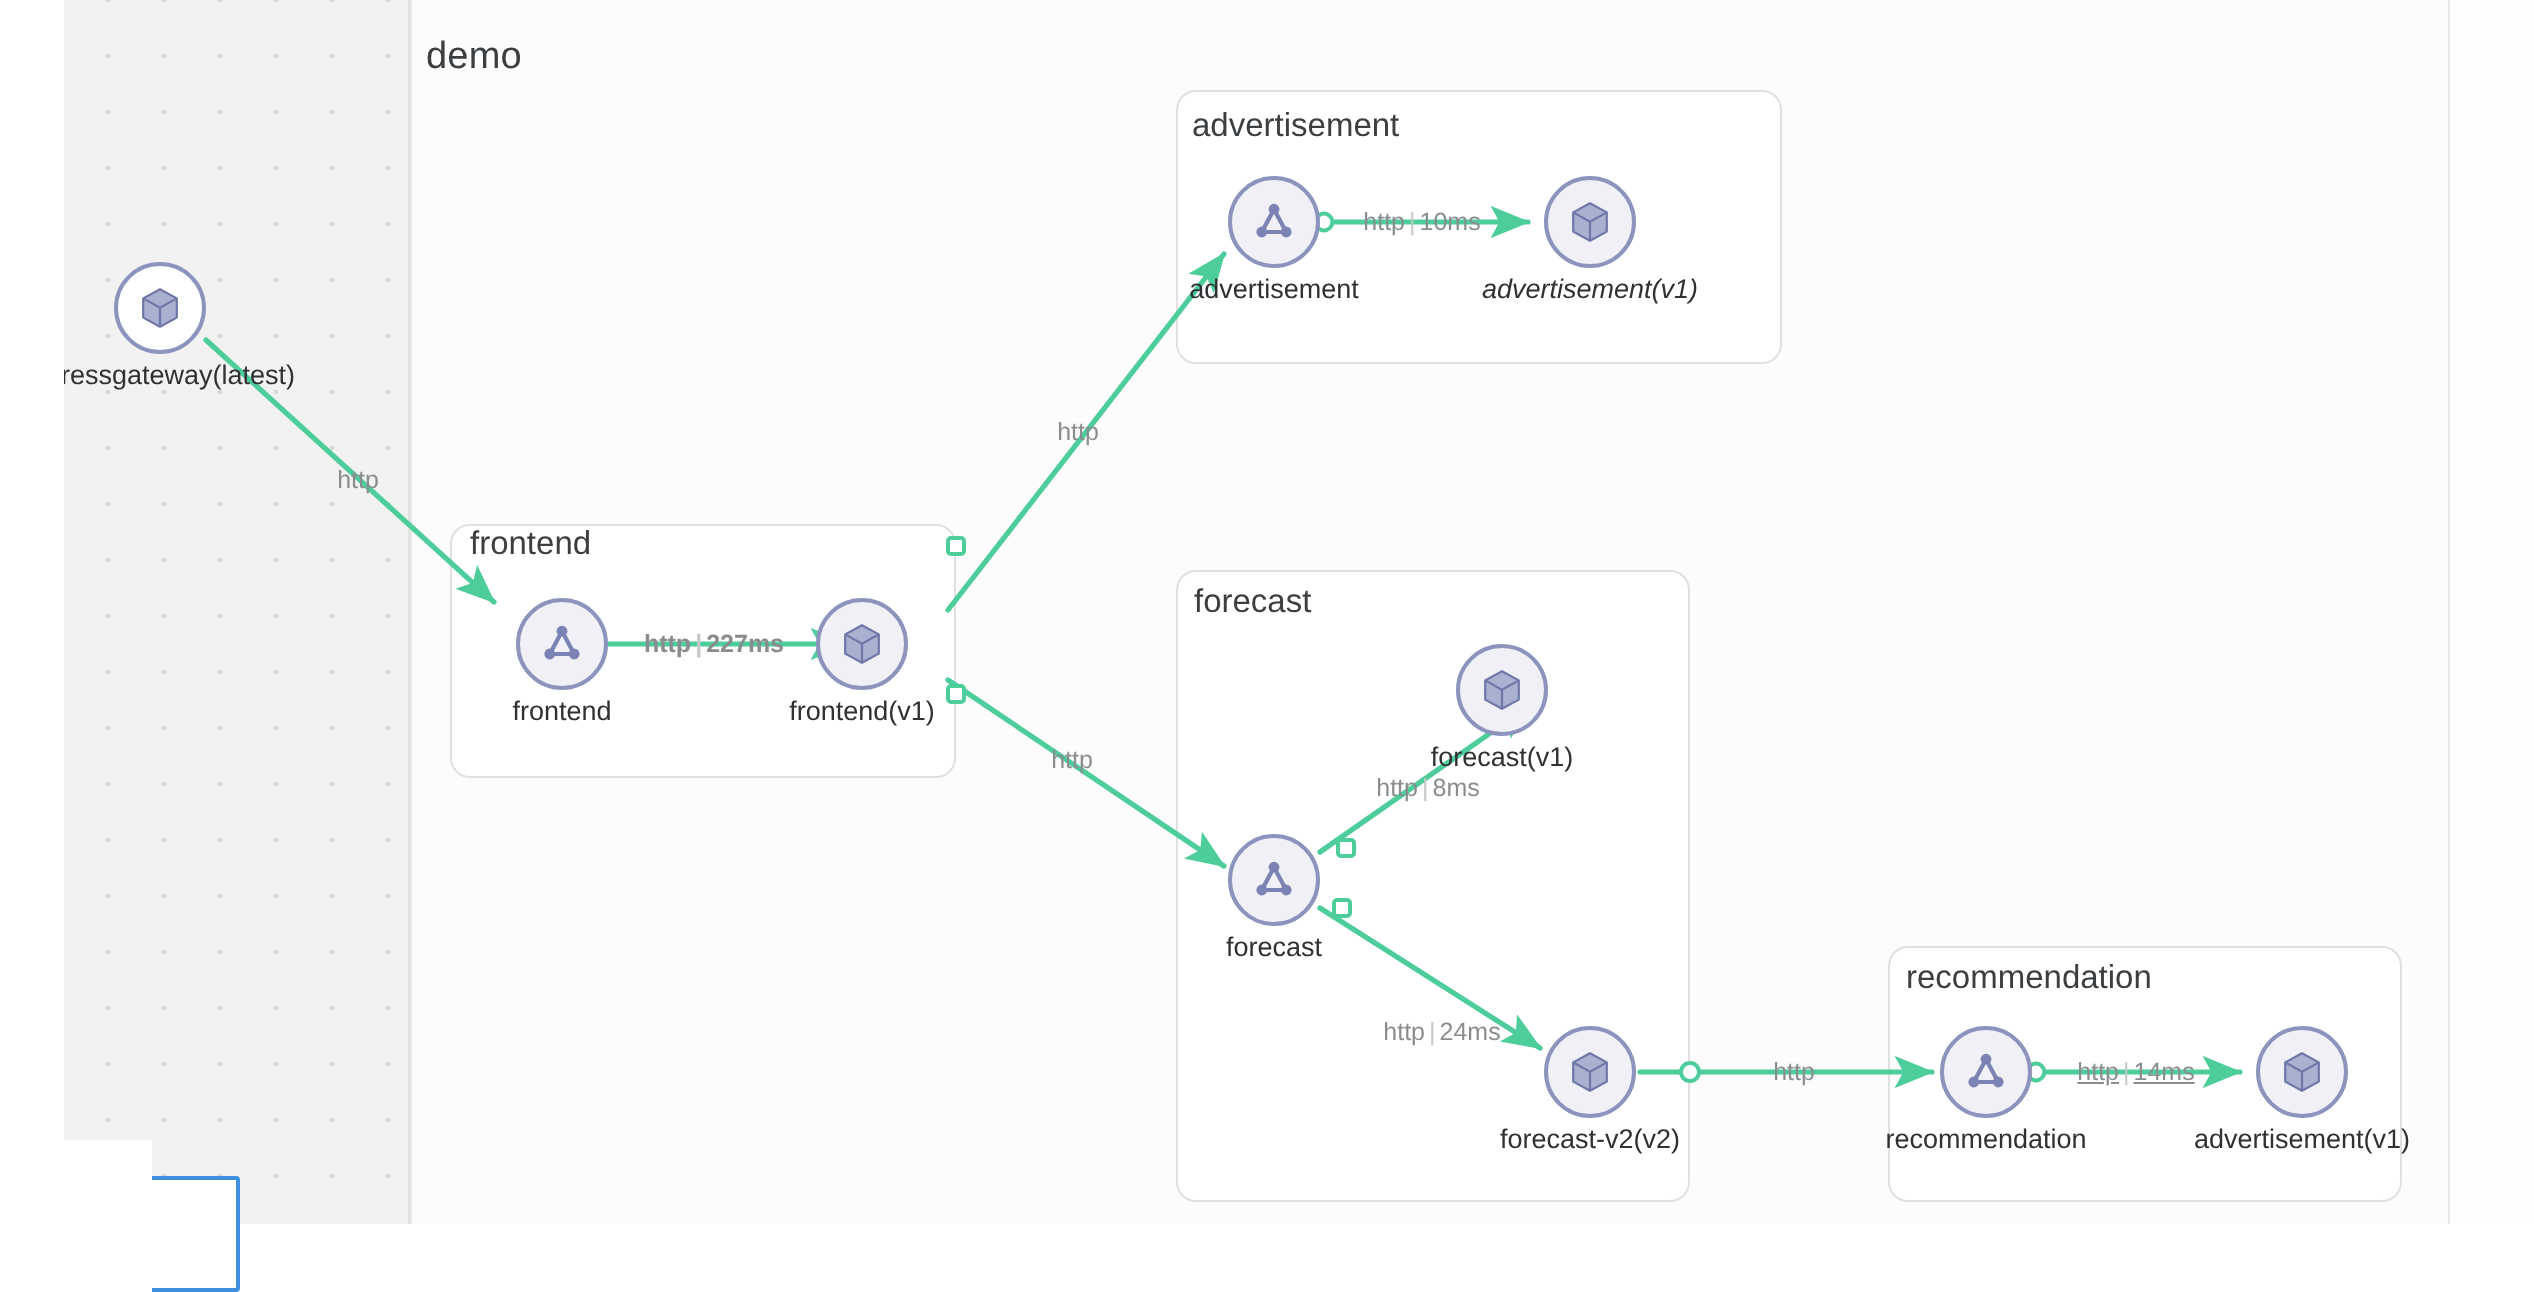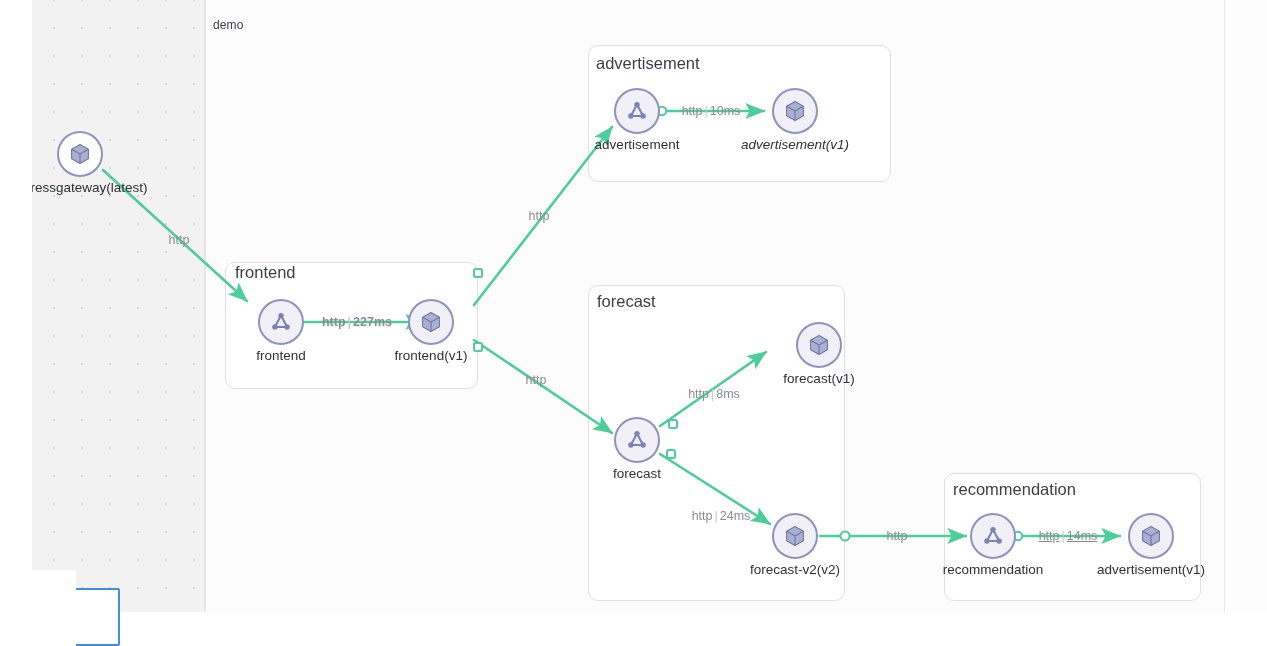--- a/index.html
+++ b/index.html
@@ -26,21 +26,21 @@
     position:absolute;left:204px;top:0;width:1px;height:620px;
     background:#e3e3e3;
   }
 
   
   .ns-box{
     position:absolute;background:#fcfcfc;border:1px solid #e7e7e7;
     border-radius:8px;box-sizing:border-box;
   }
   .ns-label{
-    position:absolute;font-size:12px;color:#3c3f42;letter-spacing:.1px;
+    position:absolute;font-size:19px;color:#3c3f42;letter-spacing:.1px;
     white-space:nowrap;
   }
 
   
   .group-box{
     position:absolute;background:#ffffff;border:1px solid #e0e0e0;
     border-radius:10px;box-sizing:border-box;
   }
   .group-label{
     position:absolute;font-size:16.5px;color:#3c3f42;white-space:nowrap;
@@ -232,21 +232,21 @@
       <svg width="24" height="24" viewBox="0 0 24 24">
         <path d="M12 5.6 L18.1 17 L5.9 17 Z" fill="none" stroke="#7b83b4" stroke-width="2.1" stroke-linejoin="round"></path>
         <circle cx="12" cy="5.6" r="2.7" fill="#7b83b4"></circle>
         <circle cx="18.1" cy="17" r="2.7" fill="#7b83b4"></circle>
         <circle cx="5.9" cy="17" r="2.7" fill="#7b83b4"></circle>
       </svg>
     </div>
     <div class="node-label">forecast</div>
   </div>
 
-  <div class="node" style="left:796px;top:322px;width:46px;height:46px;">
+  <div class="node" style="left:728px;top:322px;width:46px;height:46px;">
     <div class="node-circle">
       <svg width="24" height="24" viewBox="0 0 24 24">
         <path d="M12 2.6 L20.4 7.2 L20.4 16.8 L12 21.4 L3.6 16.8 L3.6 7.2 Z" fill="#aab0d0" stroke="#6f77a8" stroke-width="1.1" stroke-linejoin="round"></path>
         <path d="M3.6 7.2 L12 11.9 L20.4 7.2 M12 11.9 L12 21.4" fill="none" stroke="#6f77a8" stroke-width="1.1" stroke-linejoin="round"></path>
       </svg>
     </div>
     <div class="node-label">forecast(v1)</div>
   </div>
 
   <div class="node" style="left:772px;top:513px;width:46px;height:46px;text-align:center;">

